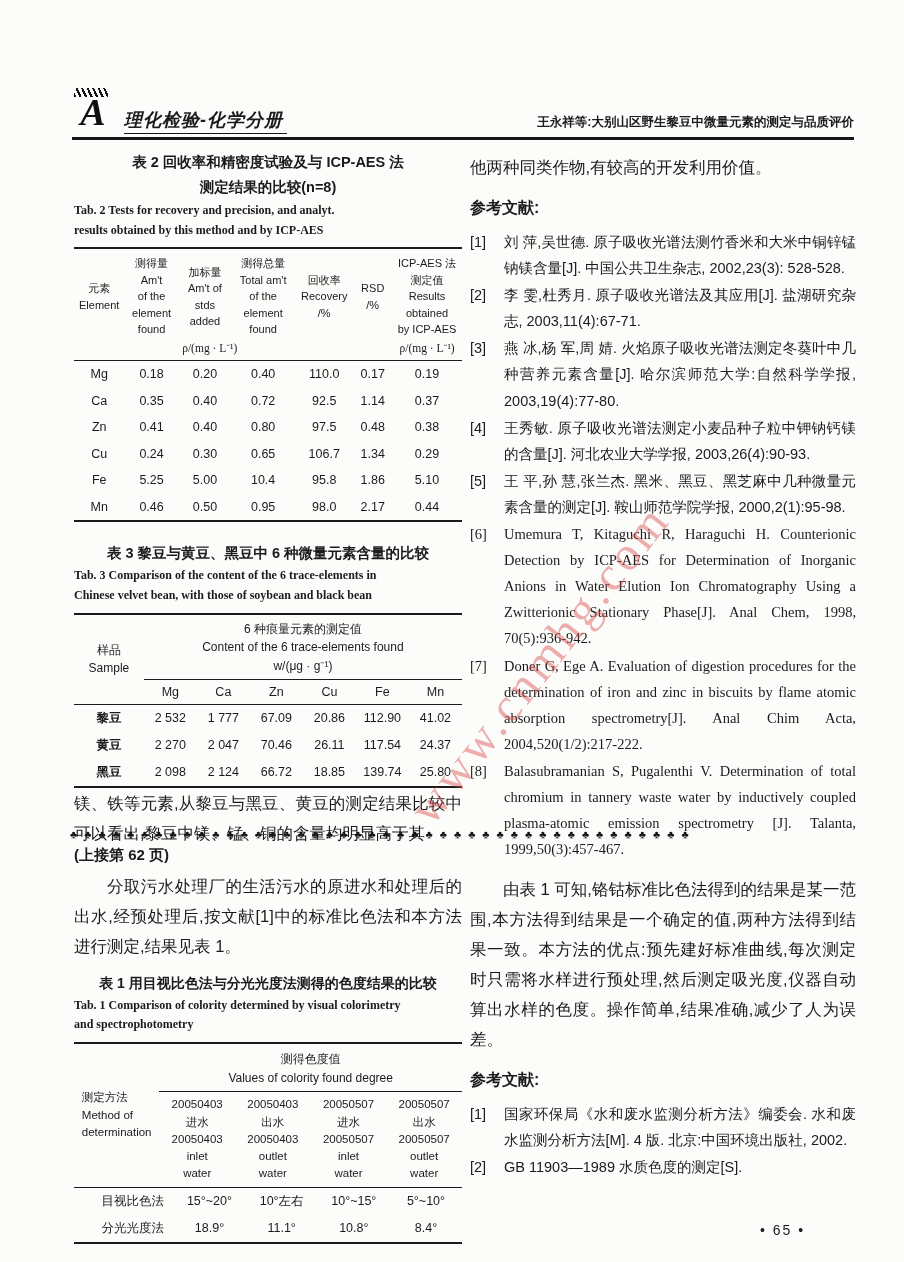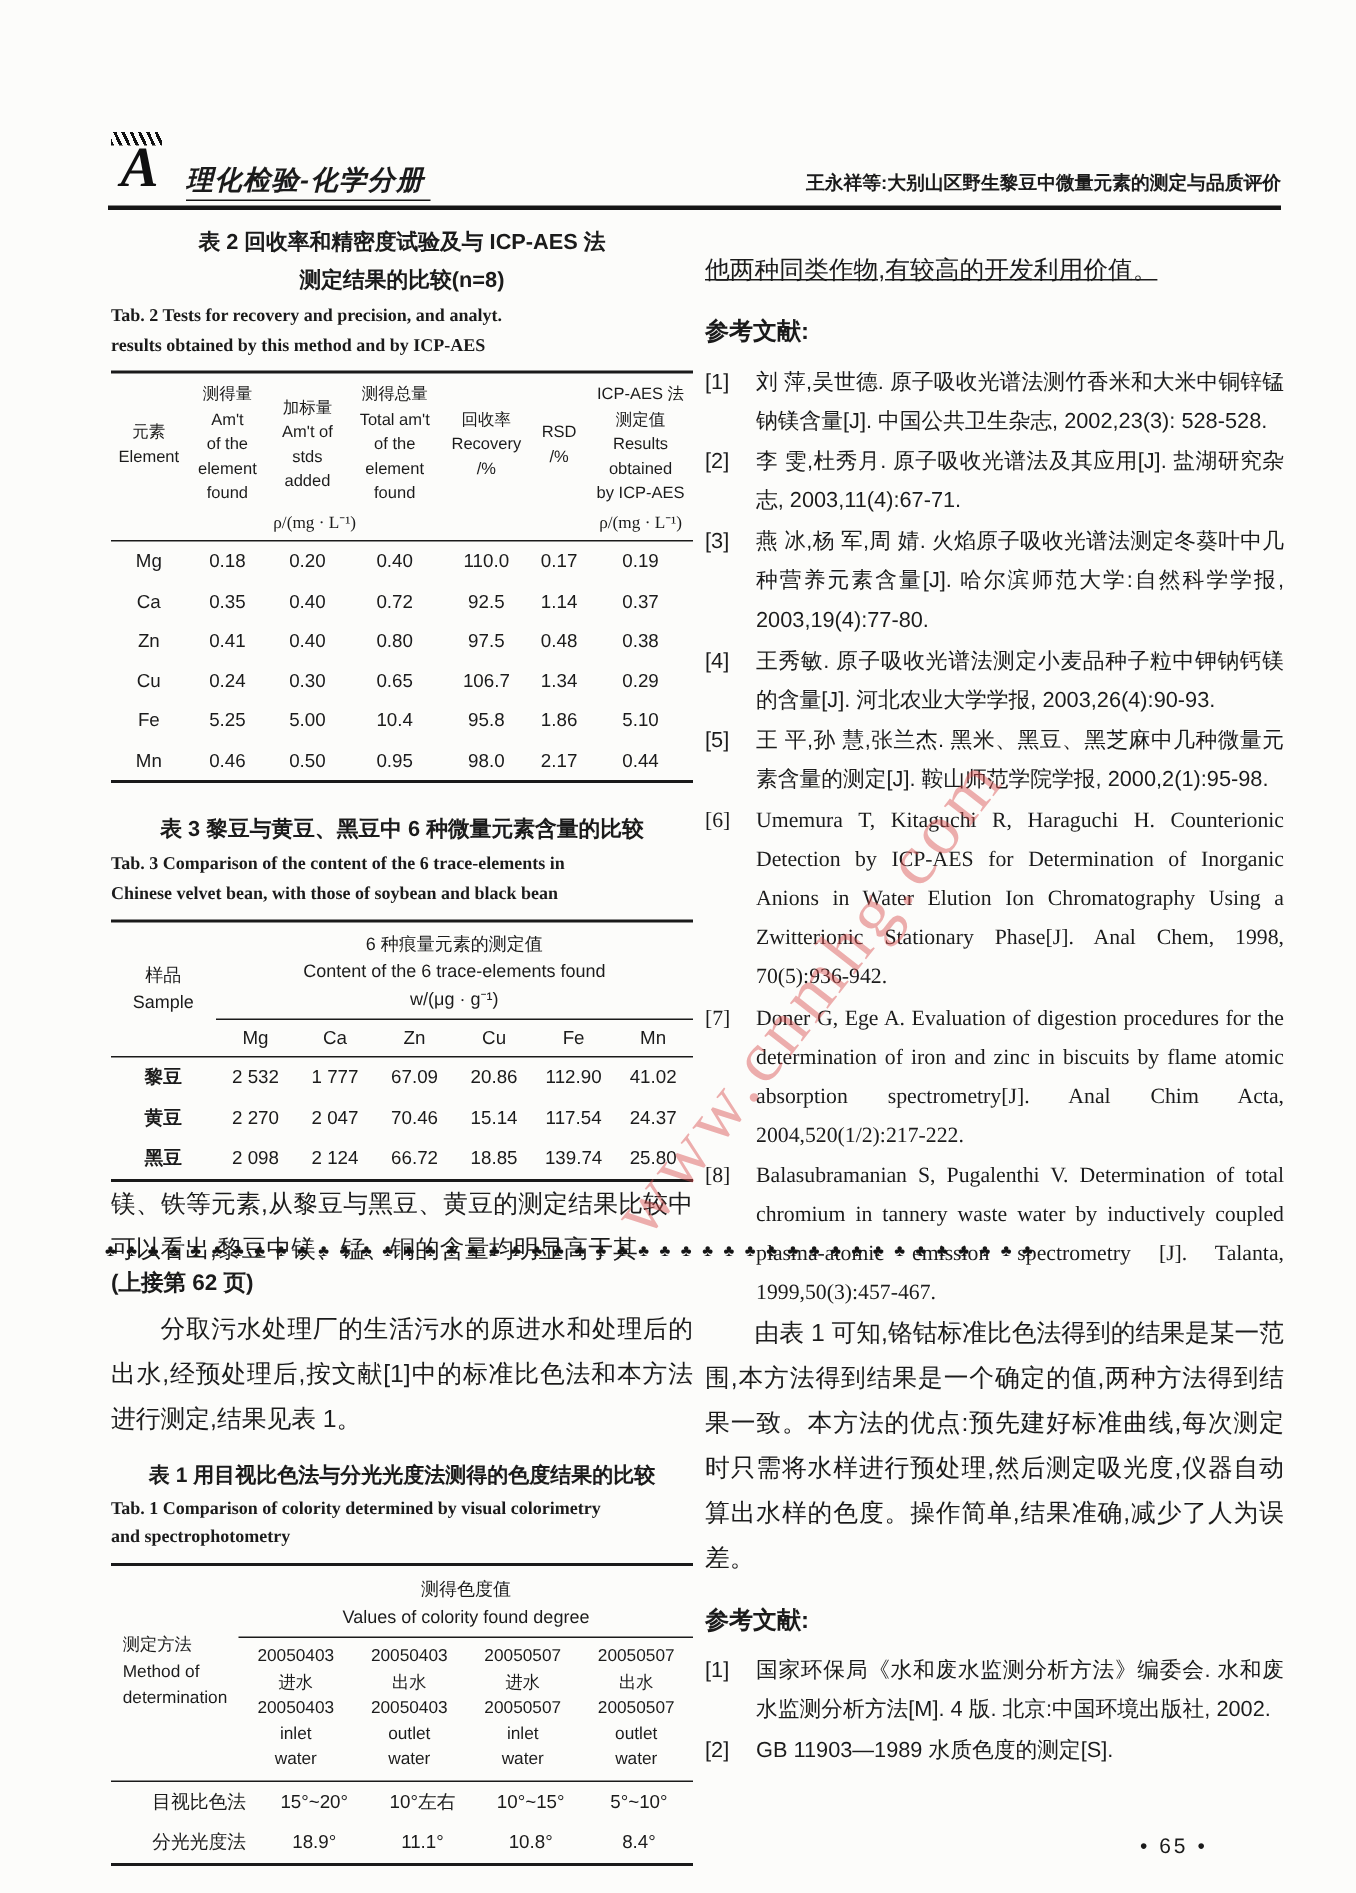--- a/index.html
+++ b/index.html
@@ -273,42 +273,42 @@
             <div class="tcell cv">20.86</div>
             <div class="tcell cv">112.90</div>
             <div class="tcell cv">41.02</div>
           </div>
 
           <div class="trow">
             <div class="tcell c0">黄豆</div>
             <div class="tcell cv">2 270</div>
             <div class="tcell cv">2 047</div>
             <div class="tcell cv">70.46</div>
-            <div class="tcell cv">15.14</div>
+            <div class="tcell cv">26.11</div>
             <div class="tcell cv">117.54</div>
             <div class="tcell cv">24.37</div>
           </div>
 
           <div class="trow">
             <div class="tcell c0">黑豆</div>
             <div class="tcell cv">2 098</div>
             <div class="tcell cv">2 124</div>
             <div class="tcell cv">66.72</div>
             <div class="tcell cv">18.85</div>
             <div class="tcell cv">139.74</div>
             <div class="tcell cv">25.80</div>
           </div>
         </div>
     </div>
 
     <div class="para">镁、铁等元素,从黎豆与黑豆、黄豆的测定结果比较中可以看出,黎豆中镁、锰、铜的含量均明显高于其</div>
   </section>
 
   <section class="col upper-right">
-    <div class="para" style="margin-top:13px;text-decoration:underline;">他两种同类作物,有较高的开发利用价值。</div>
+    <div class="para" style="margin-top:0;">他两种同类作物,有较高的开发利用价值。</div>
     <div class="refs-heading">参考文献:</div>
     <div>
 
         <div class="ref cn">
           <span class="ref-n">[1]</span>
           <span class="ref-t">刘 萍,吴世德. 原子吸收光谱法测竹香米和大米中铜锌锰钠镁含量[J]. 中国公共卫生杂志, 2002,23(3): 528-528.</span>
         </div>
 
         <div class="ref cn">
           <span class="ref-n">[2]</span>

